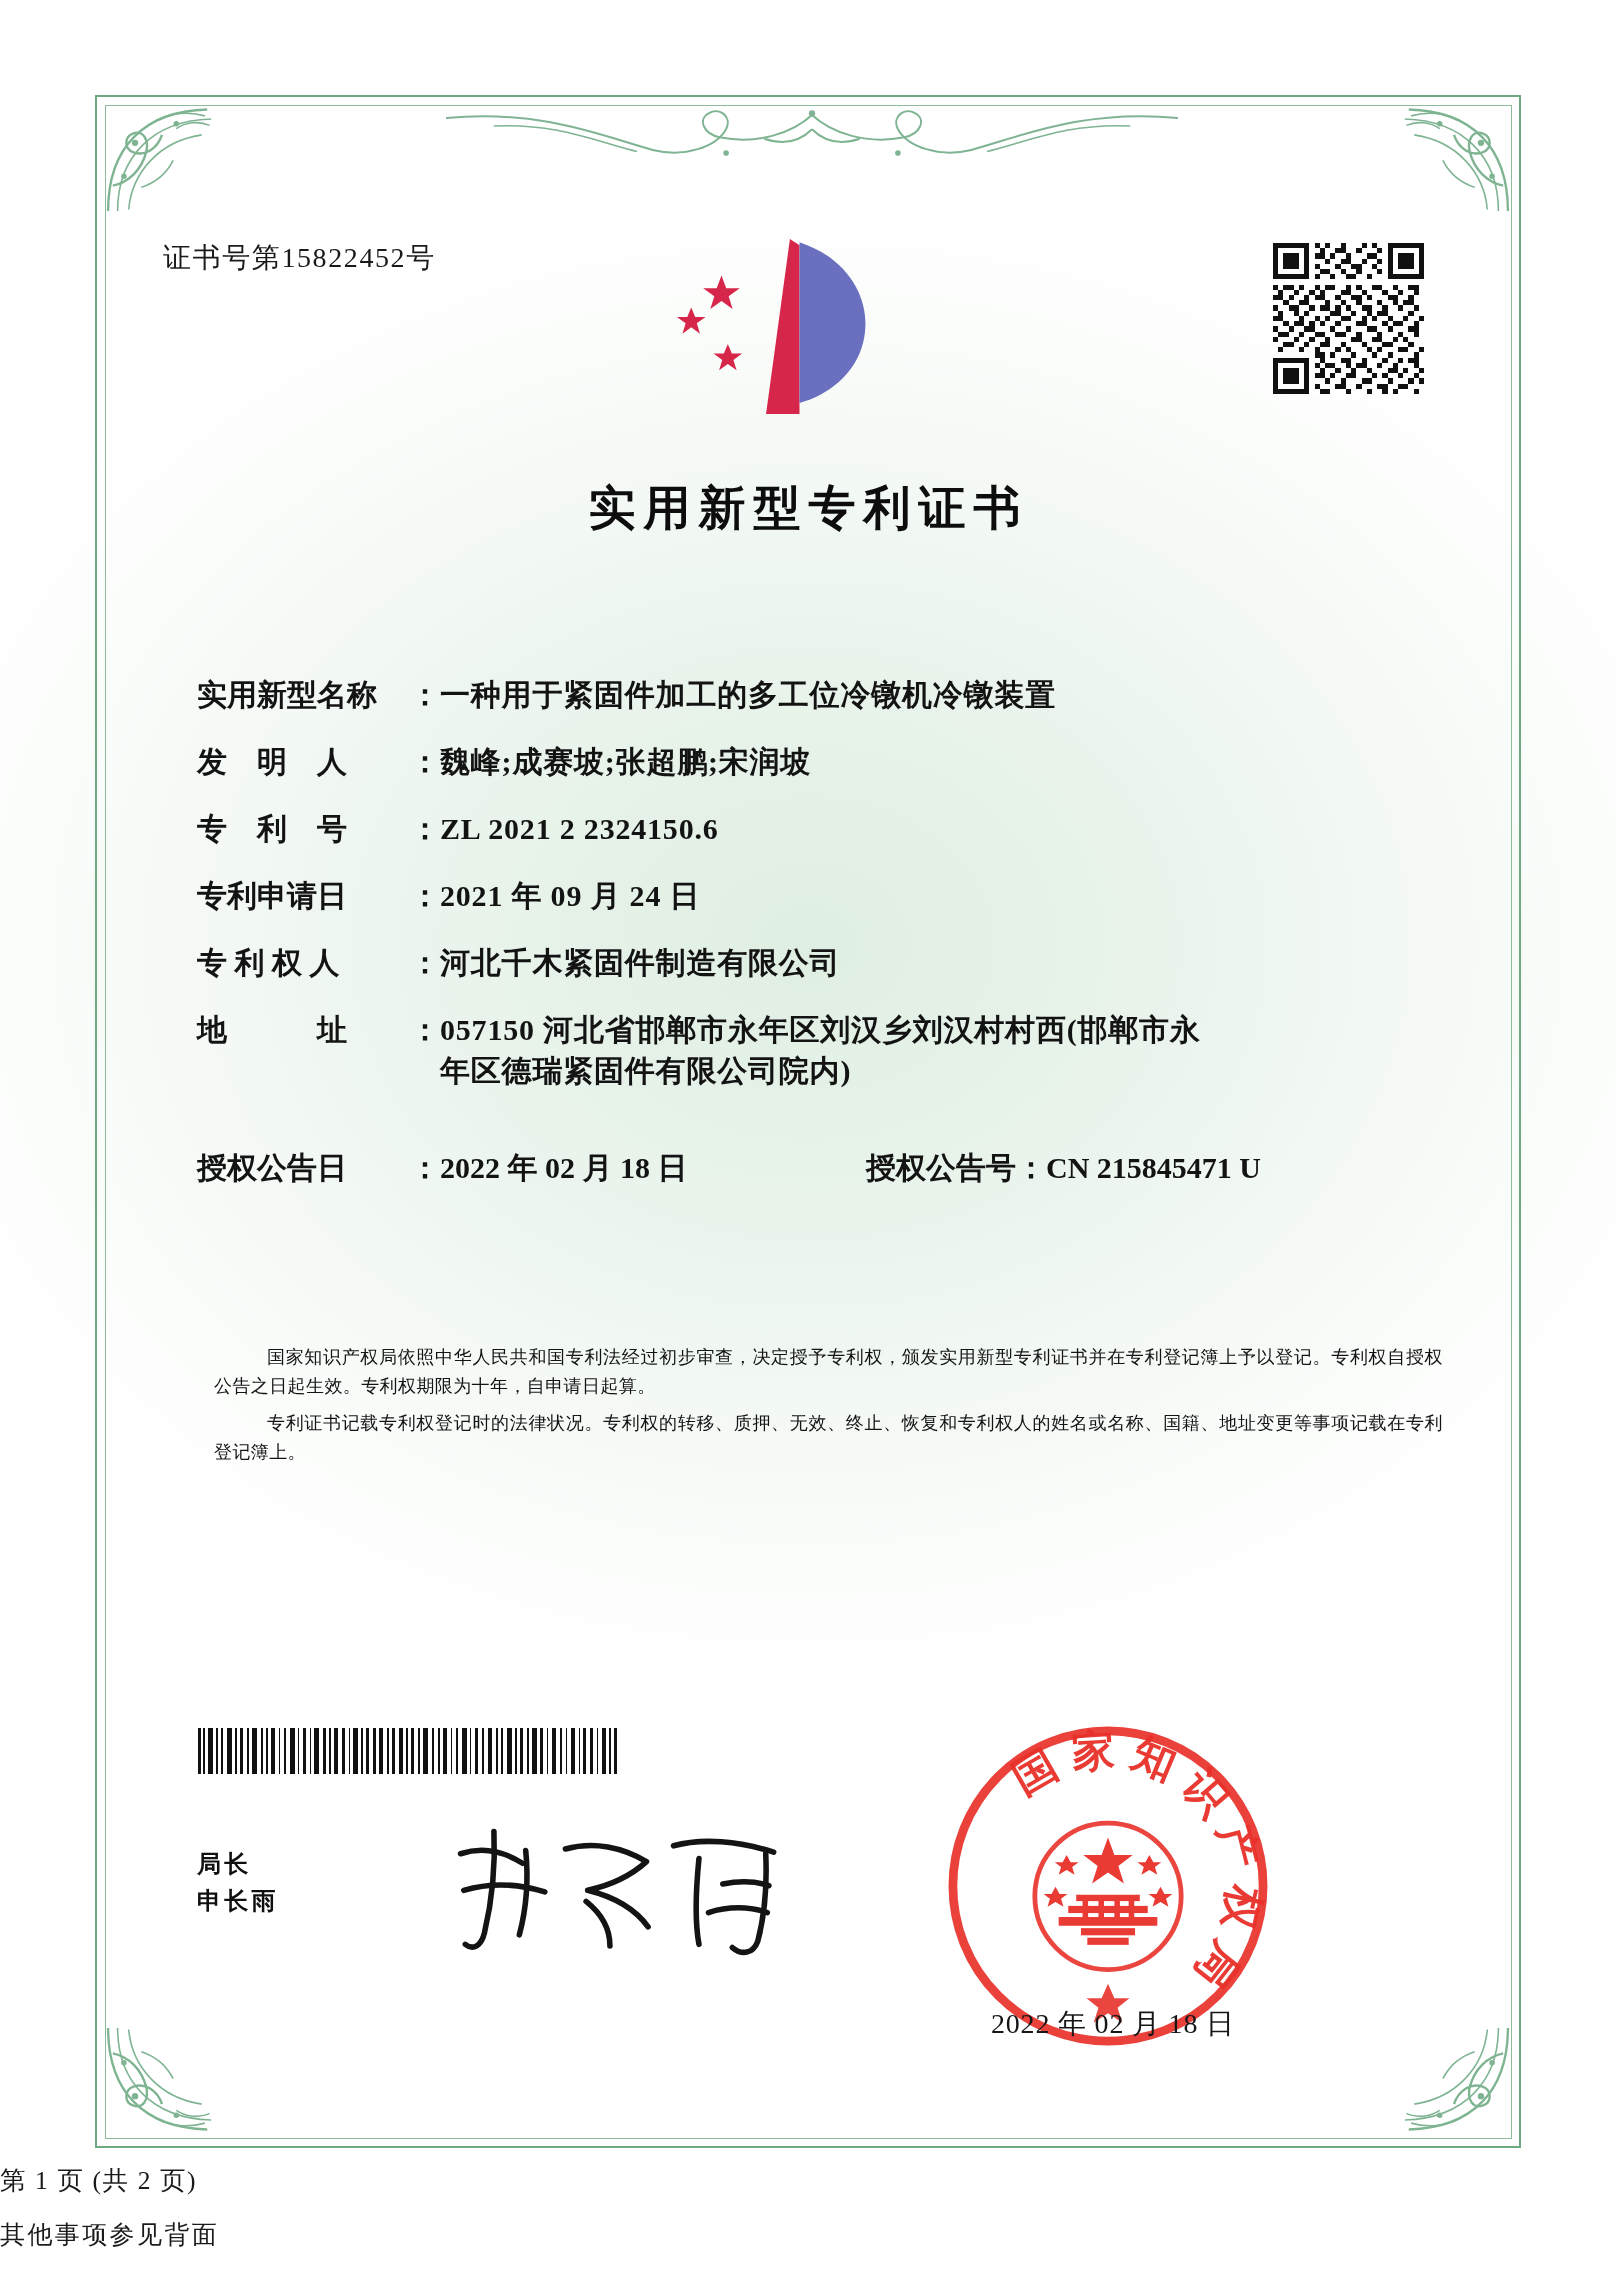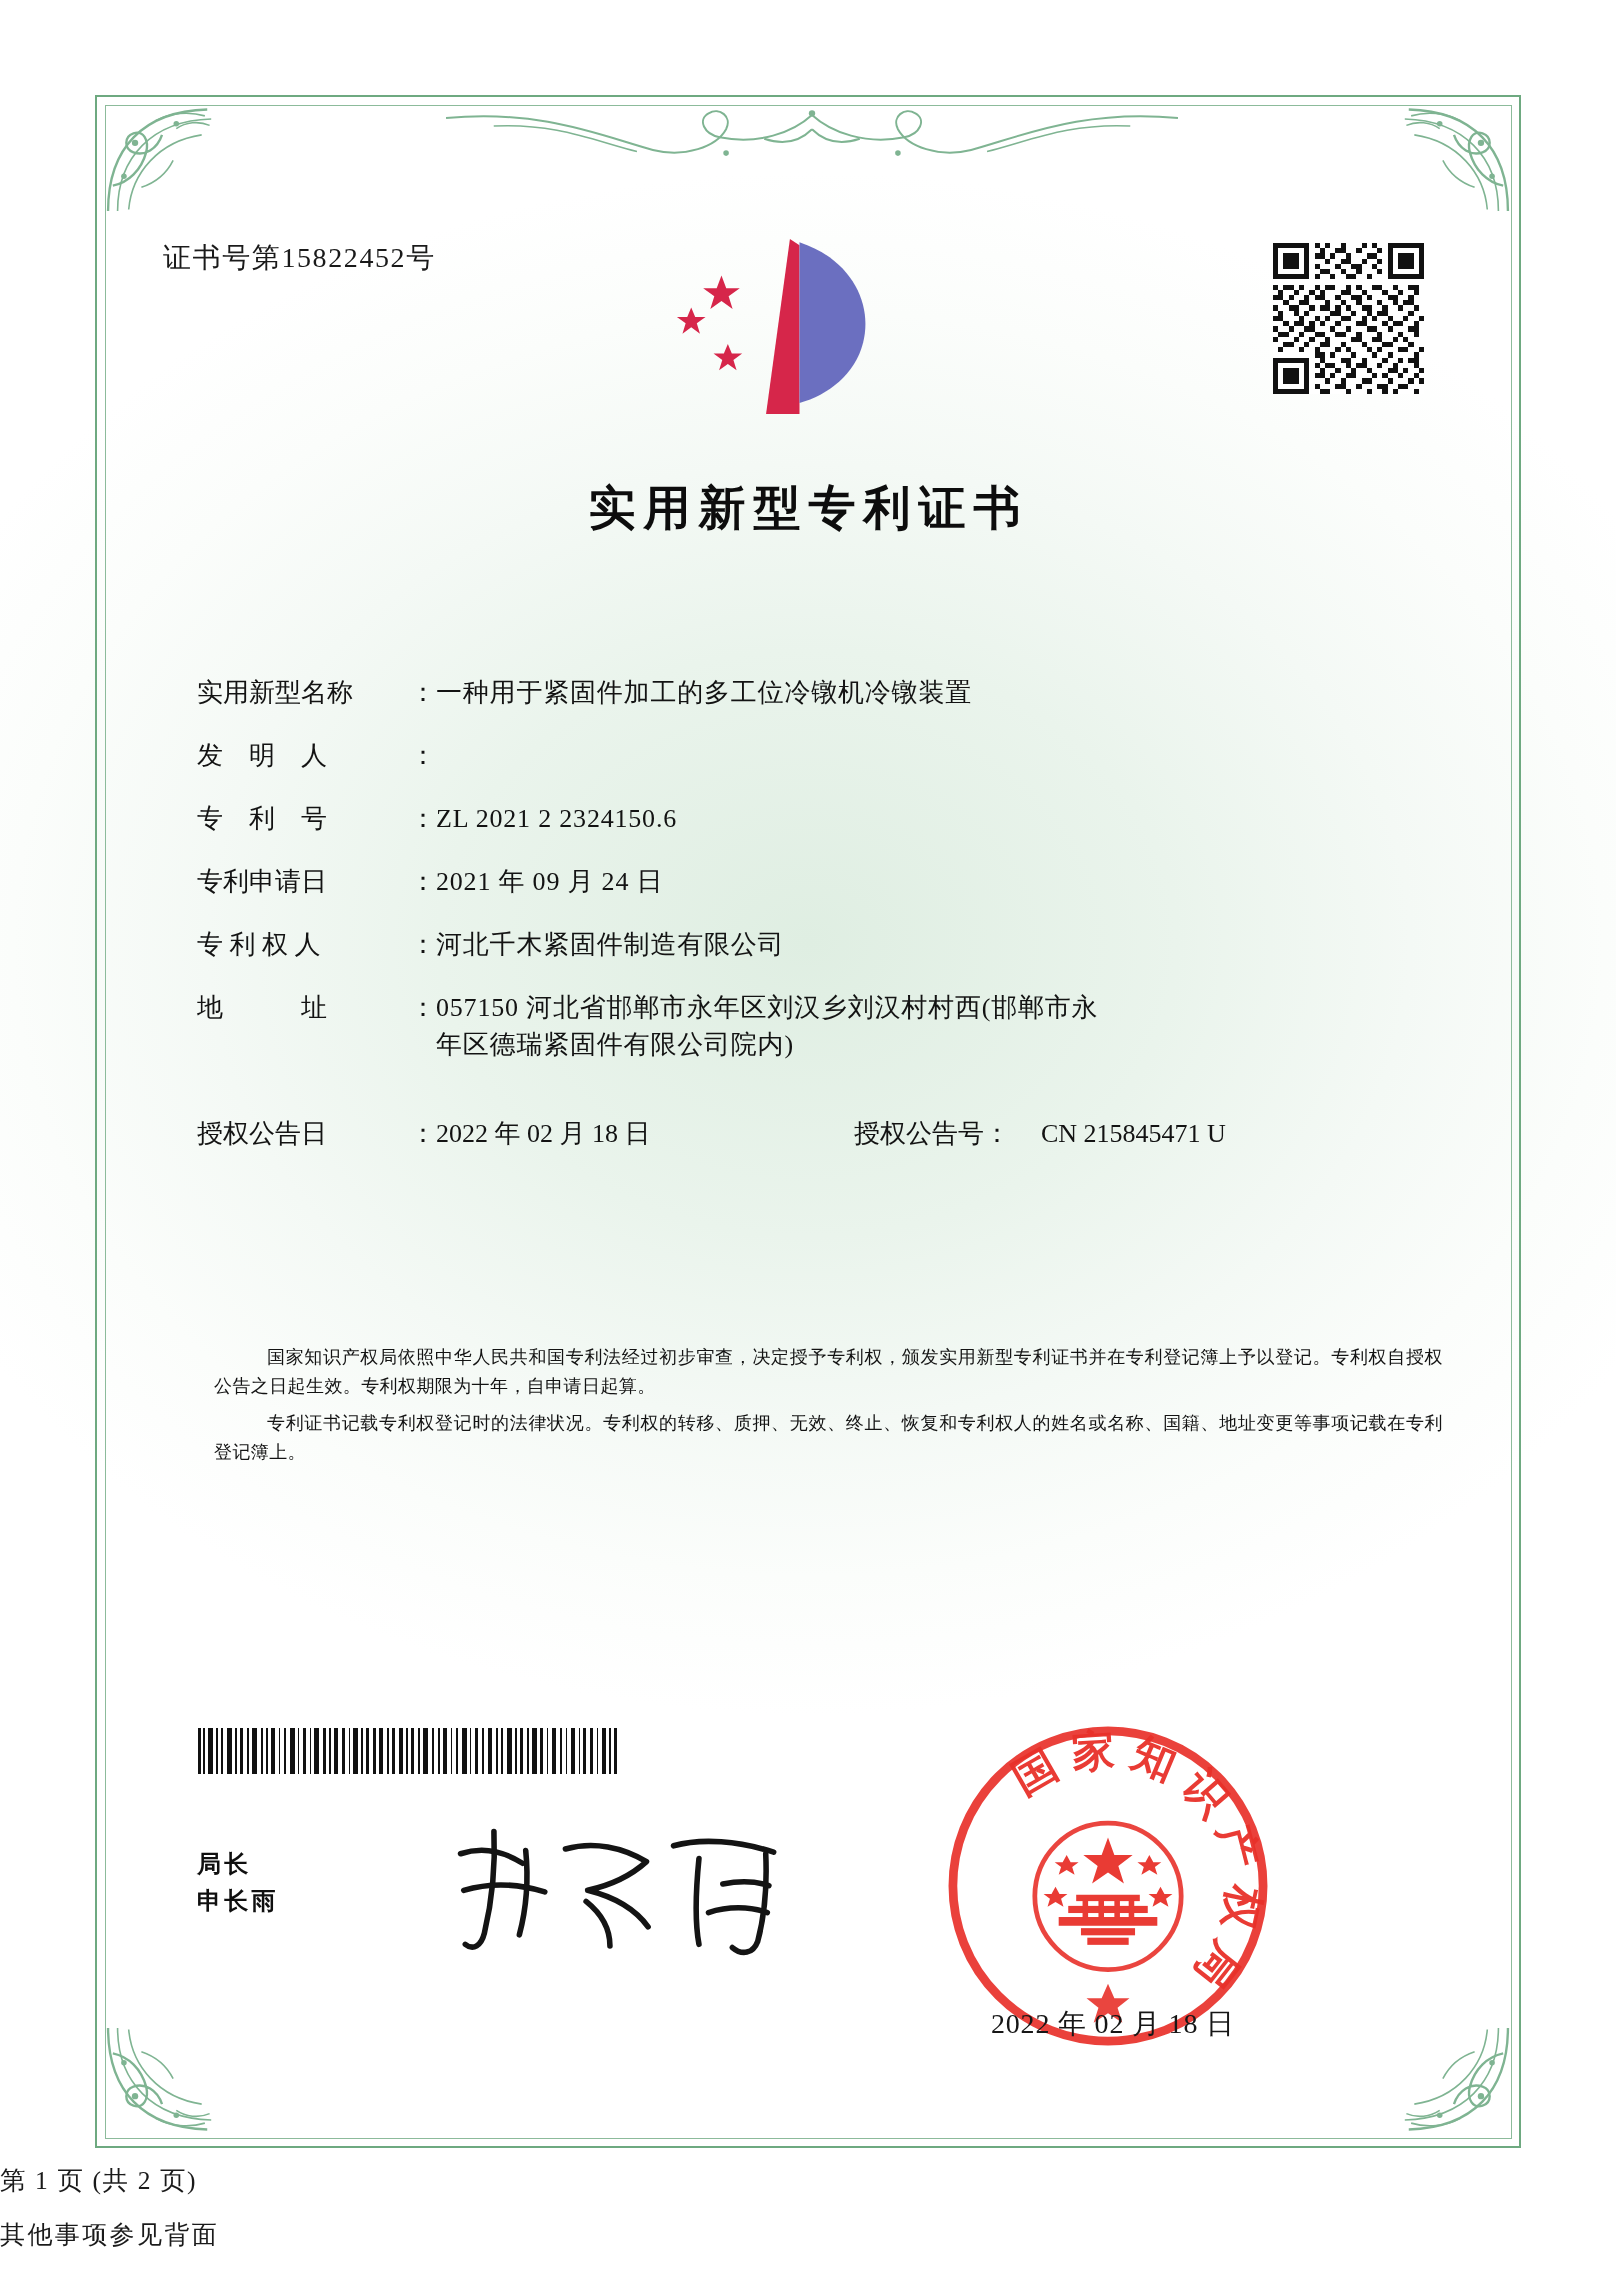--- a/index.html
+++ b/index.html
@@ -104,23 +104,24 @@
     letter-spacing: 8px;
     font-family: "Liberation Serif", serif;
     color: #0d0d0d;
   }
 
   .fields {
     position: absolute;
     left: 197px;
     top: 680px;
     width: 1241px;
-    font-size: 26px;
+    font-size: 30px;
     line-height: 1.0;
     color: #131313;
+    font-weight: bold;
   }
   .field-row {
     display: flex;
     align-items: flex-start;
     margin-bottom: 37px;
   }
   .field-label {
     width: 213px;
     flex: 0 0 213px;
     white-space: pre;
@@ -560,20 +561,21 @@
 
     <div class="field-row">
       <span class="field-label">实用新型名称</span>
       <span class="field-sep">：</span>
       <span class="field-value">一种用于紧固件加工的多工位冷镦机冷镦装置</span>
     </div>
 
     <div class="field-row">
       <span class="field-label">发　明　人</span>
       <span class="field-sep">：</span>
+      <span class="field-value">魏峰;成赛坡;张超鹏;宋润坡</span>
     </div>
 
     <div class="field-row">
       <span class="field-label">专　利　号</span>
       <span class="field-sep">：</span>
       <span class="field-value">ZL 2021 2 2324150.6</span>
     </div>
 
     <div class="field-row">
       <span class="field-label">专利申请日</span>

